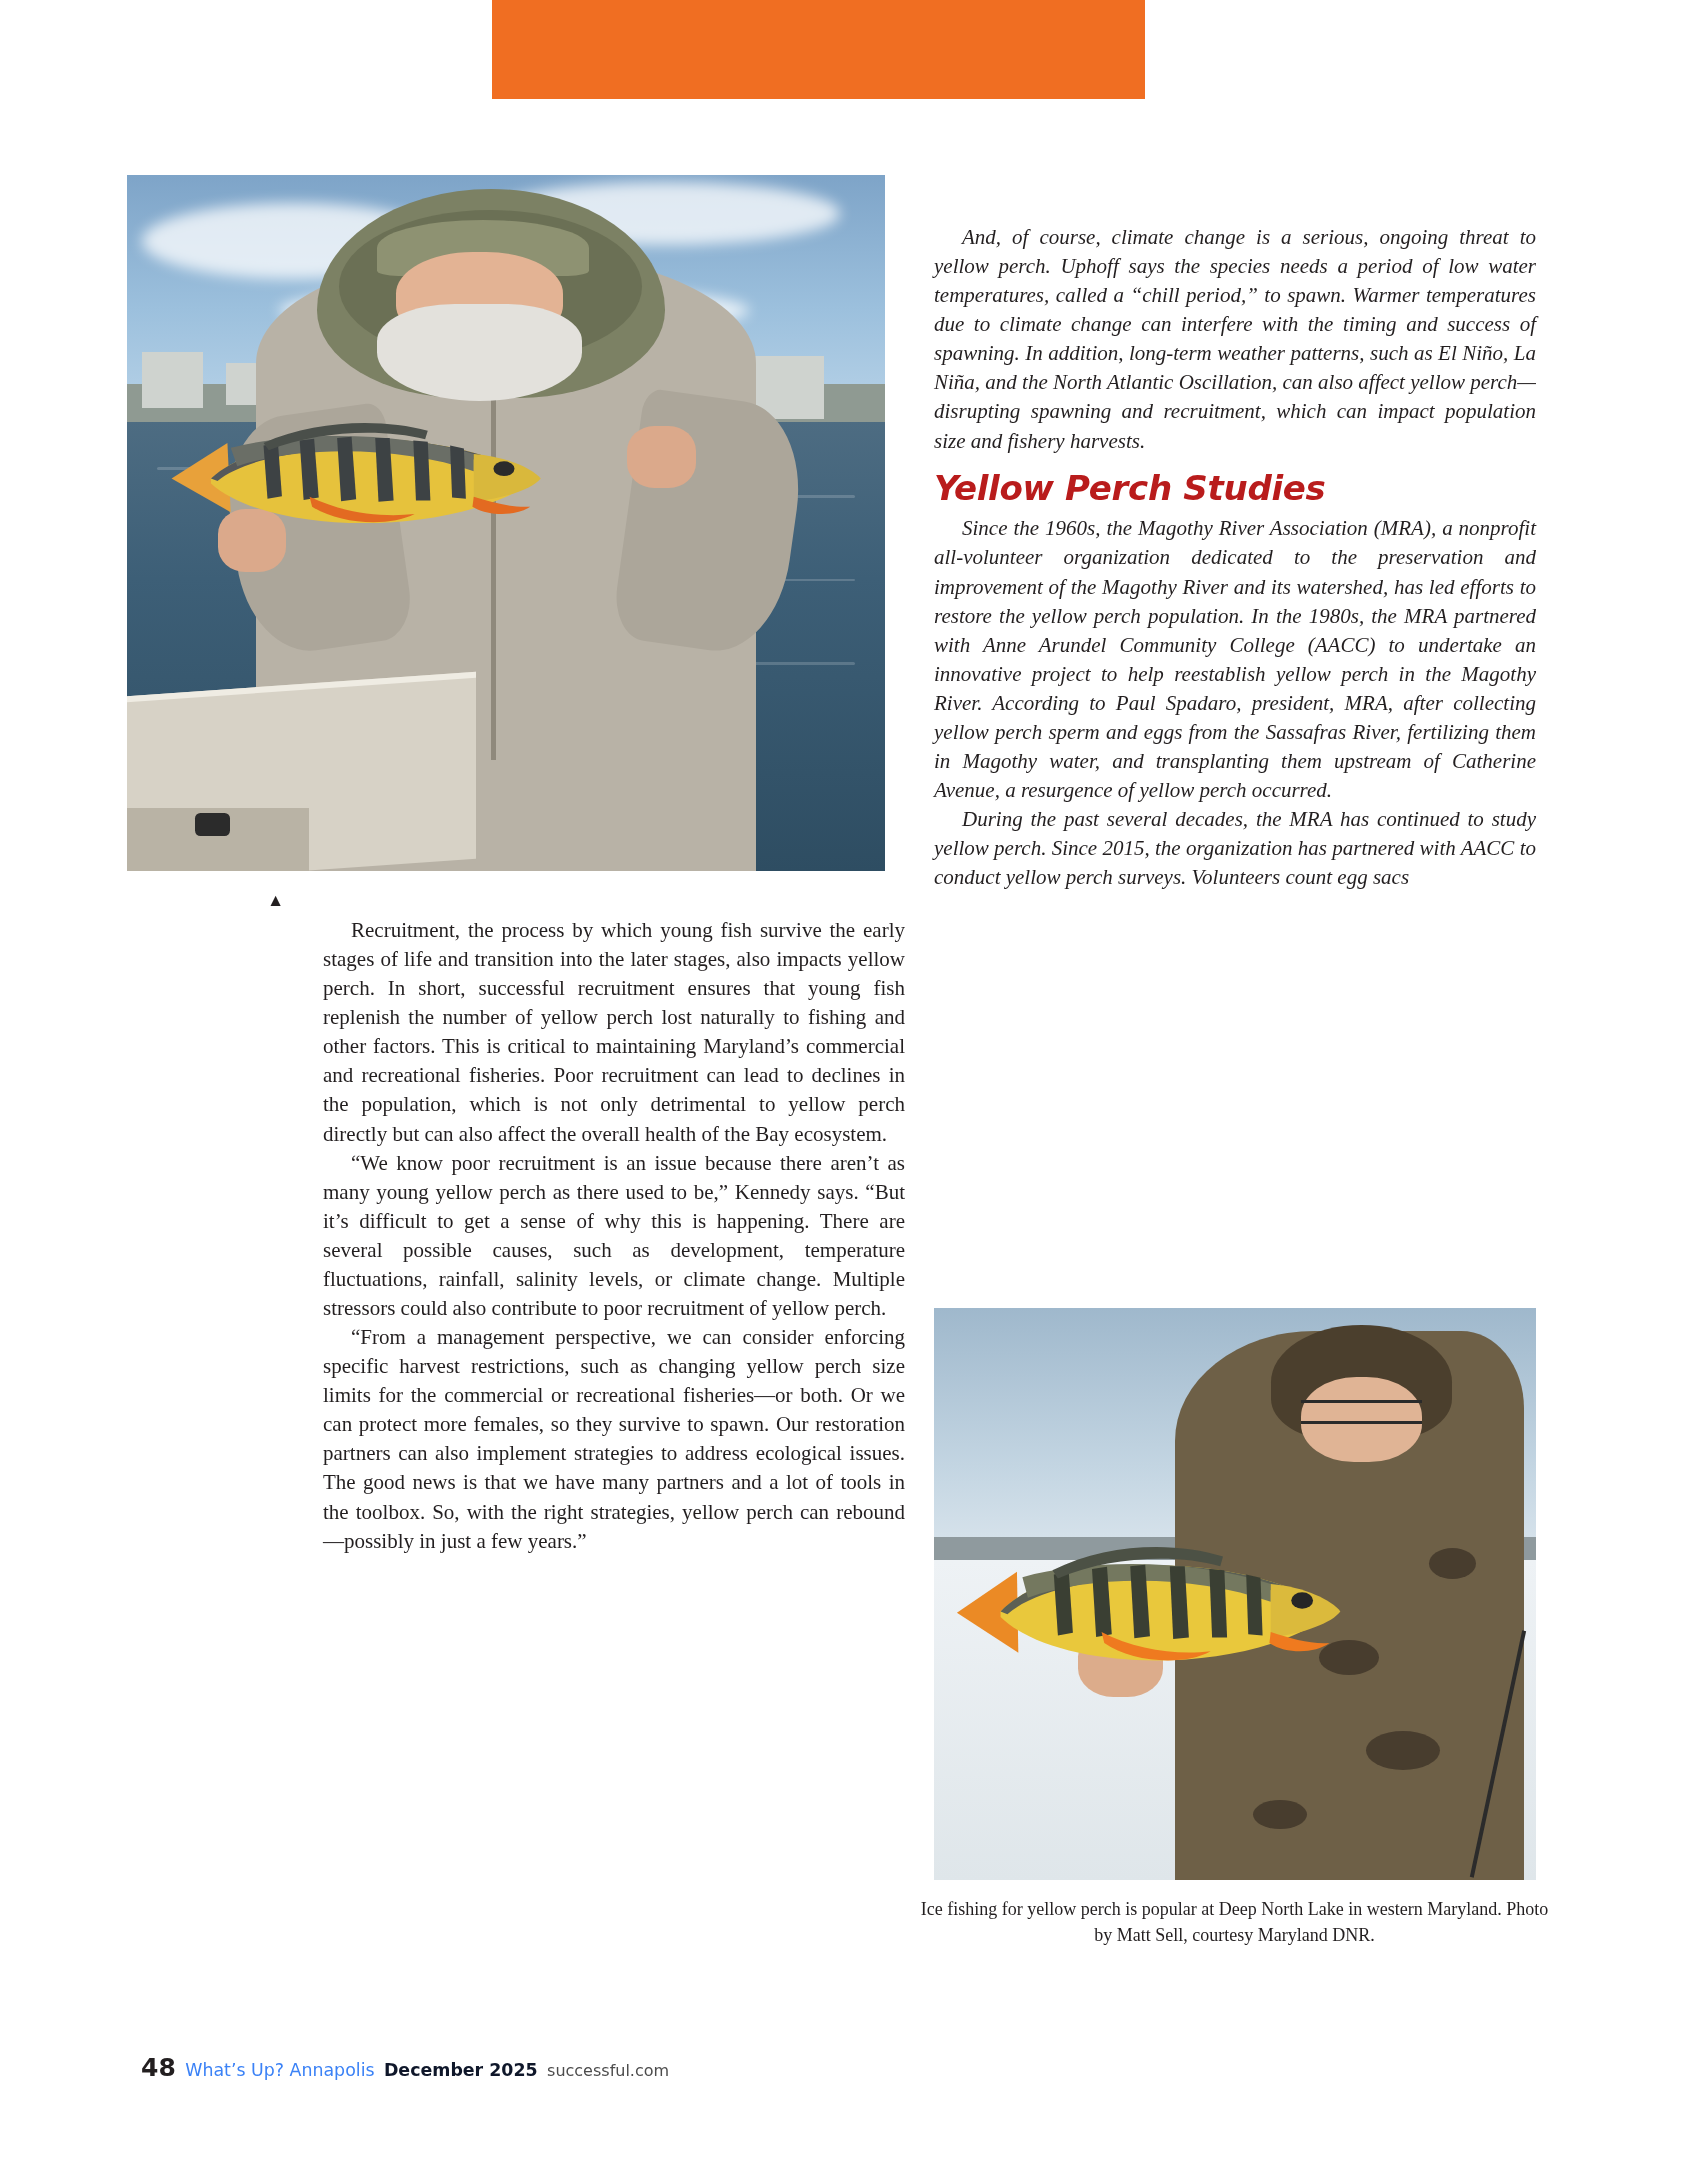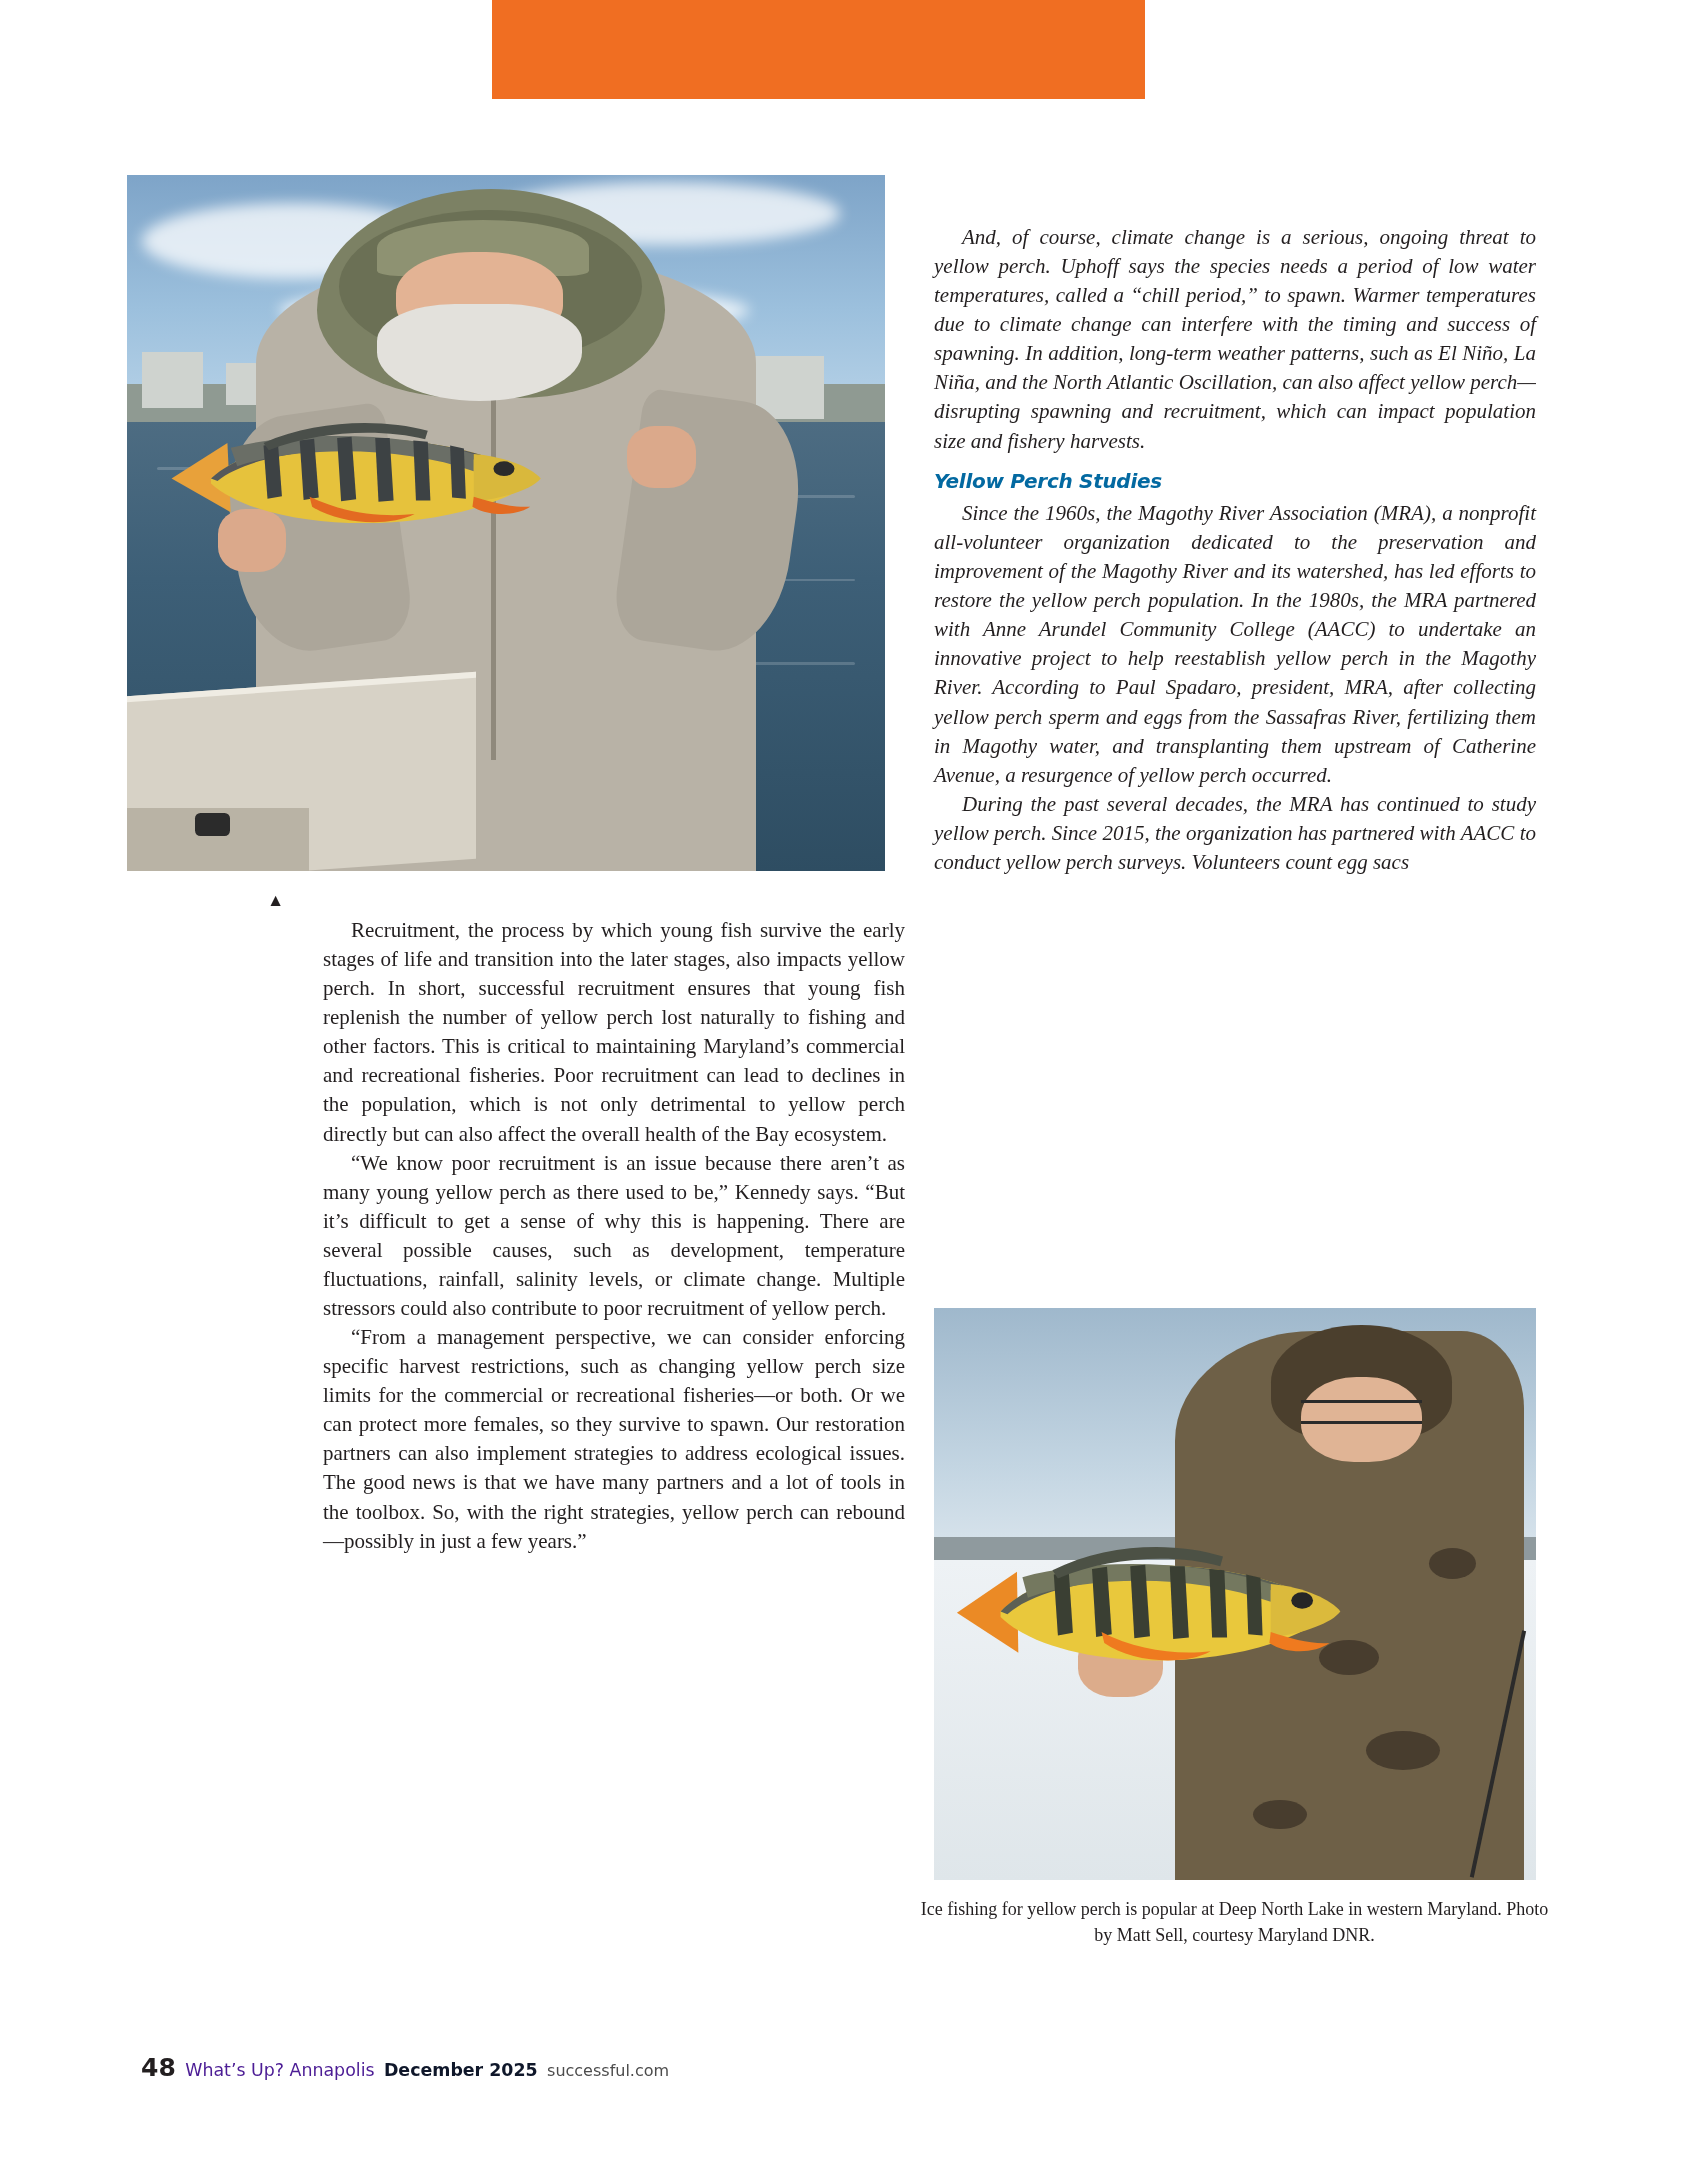--- a/index.html
+++ b/index.html
@@ -83,22 +83,22 @@
   }
   p {
     margin: 0;
   }
   p.indent {
     text-indent: 28px;
   }
   .section-head {
     font-family: "DejaVu Sans", sans-serif;
     font-weight: bold;
-    color: #0369a1;
-    font-size: 20px;
+    color: #b91c1c;
+    font-size: 34px;
     letter-spacing: -0.3px;
     margin: 14.7px 0 6.7px 0;
     line-height: 1.1;
   }
   .photo-bottom-right {
     position: absolute;
     left: 934px;
     top: 1308px;
     width: 602px;
     height: 572px;
@@ -126,21 +126,21 @@
     font-family: "DejaVu Sans", sans-serif;
     margin-left: 24px;
   }
   .footer .pg {
     font-size: 25px;
     font-weight: bold;
     color: #231f20;
   }
   .footer .mag {
     font-size: 17.4px;
-    color: #4c1d95;
+    color: #3b82f6;
   }
   .footer .issue {
     font-size: 17.4px;
     font-weight: bold;
     color: #0f172a;
   }
   .footer .site {
     font-size: 16px;
     color: #4c4c4c;
   }

